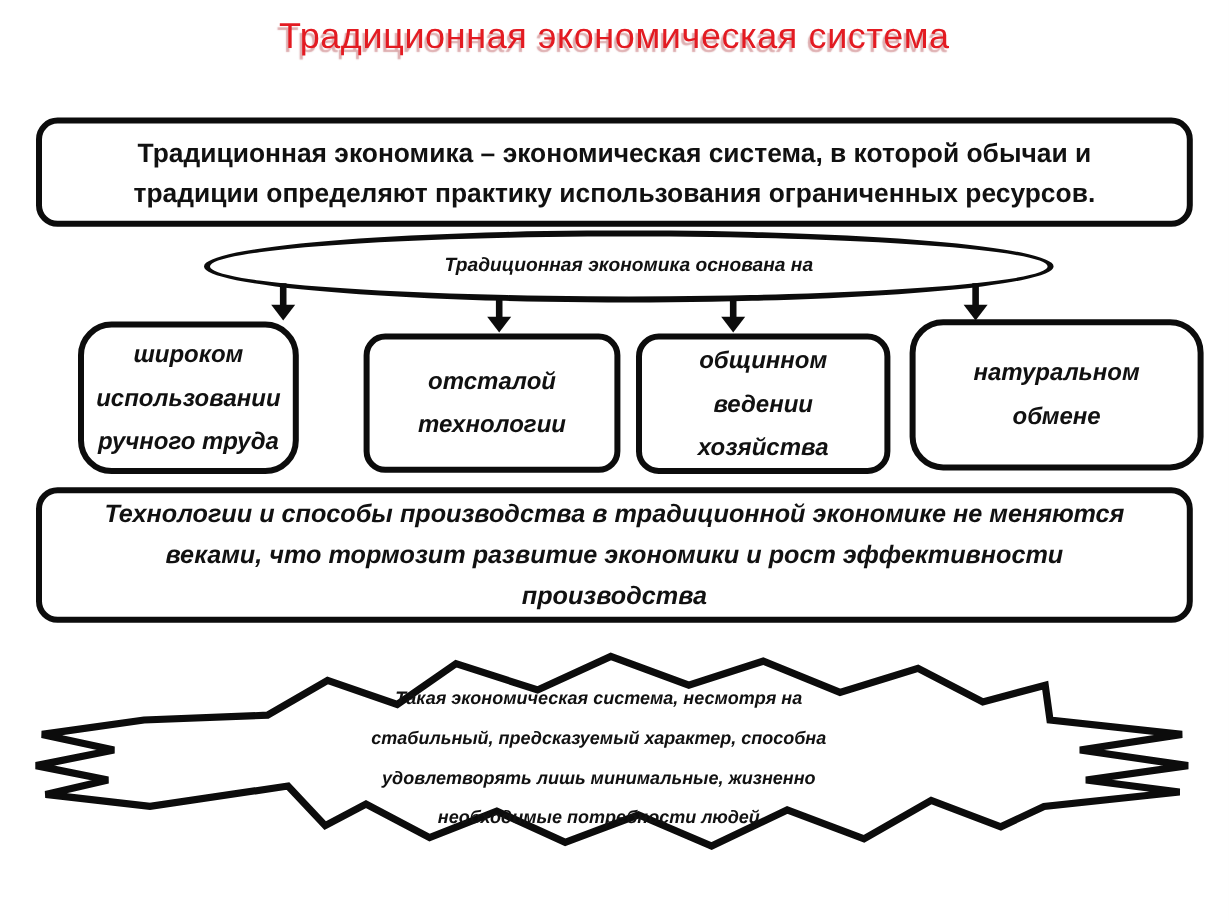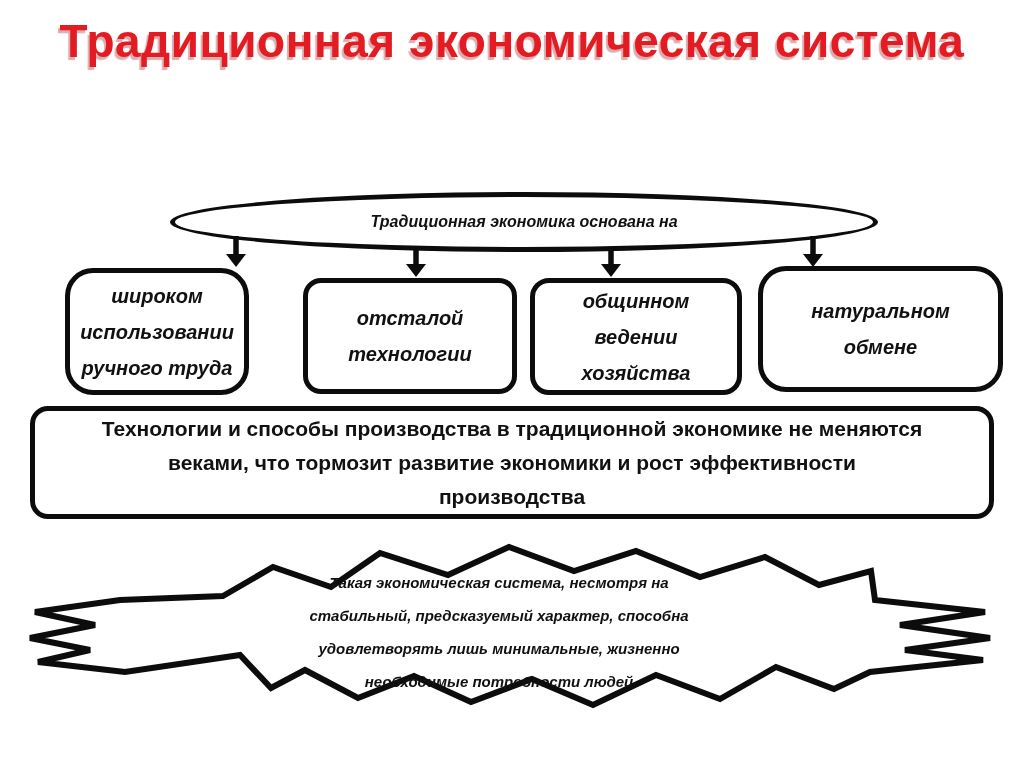--- a/index.html
+++ b/index.html
@@ -11,22 +11,22 @@
     height: 767px;
     margin: 0 auto;
     background: #ffffff;
     overflow: hidden;
   }
   .page-title {
     position: absolute;
     left: 0; top: 14px;
     width: 100%;
     text-align: center;
-    font-size: 46px;
-    font-weight: bold;
+    font-size: 30px;
+    font-weight: normal;
     letter-spacing: 0.5px;
     color: #e31b22;
     text-shadow: -2px 3px 1px rgba(158, 18, 24, 0.35);
     white-space: nowrap;
   }
   .box {
     position: absolute;
     background: #ffffff;
     border: 5px solid #0c0c0c;
     display: flex;
@@ -77,20 +77,21 @@
   }
   .factor-1 { left: 65px;  top: 268px; width: 184px; height: 127px; }
   .factor-2 { left: 303px; top: 278px; width: 214px; height: 116px; border-radius: 18px; }
   .factor-3 { left: 530px; top: 278px; width: 212px; height: 117px; border-radius: 19px; }
   .factor-4 { left: 758px; top: 266px; width: 245px; height: 126px; }
   .stagnation-box {
     left: 30px; top: 406px;
     width: 964px; height: 113px;
     border-radius: 18px;
     font-weight: bold;
+    font-style: italic;
     font-size: 21px;
     line-height: 34px;
     white-space: pre-line;
   }
   .starburst-svg {
     position: absolute;
     left: 28px; top: 541px;
     width: 966px; height: 178px;
   }
   .starburst-text {
@@ -106,20 +107,24 @@
     white-space: pre-line;
   }
 </style>
 </head>
 <body>
 
 <div class="canvas">
 
   <div class="page-title" style="color: rgb(227, 27, 34);">Традиционная экономическая система</div>
 
+  <div class="box definition-box">
+    <span>Традиционная экономика – экономическая система, в которой обычаи и
+традиции определяют практику использования ограниченных ресурсов.</span>
+  </div>
 
   <div class="basis-ellipse">
     <span>Традиционная экономика основана на</span>
   </div>
 
   <svg class="arrows-layer" viewBox="0 0 1024 767" xmlns="http://www.w3.org/2000/svg" aria-hidden="true">
     <g>
       <line x1="236" y1="236" x2="236" y2="256" stroke="#0c0c0c" stroke-width="5.5"></line>
       <polygon points="226,254 246,254 236,267" fill="#0c0c0c"></polygon>
     </g>

